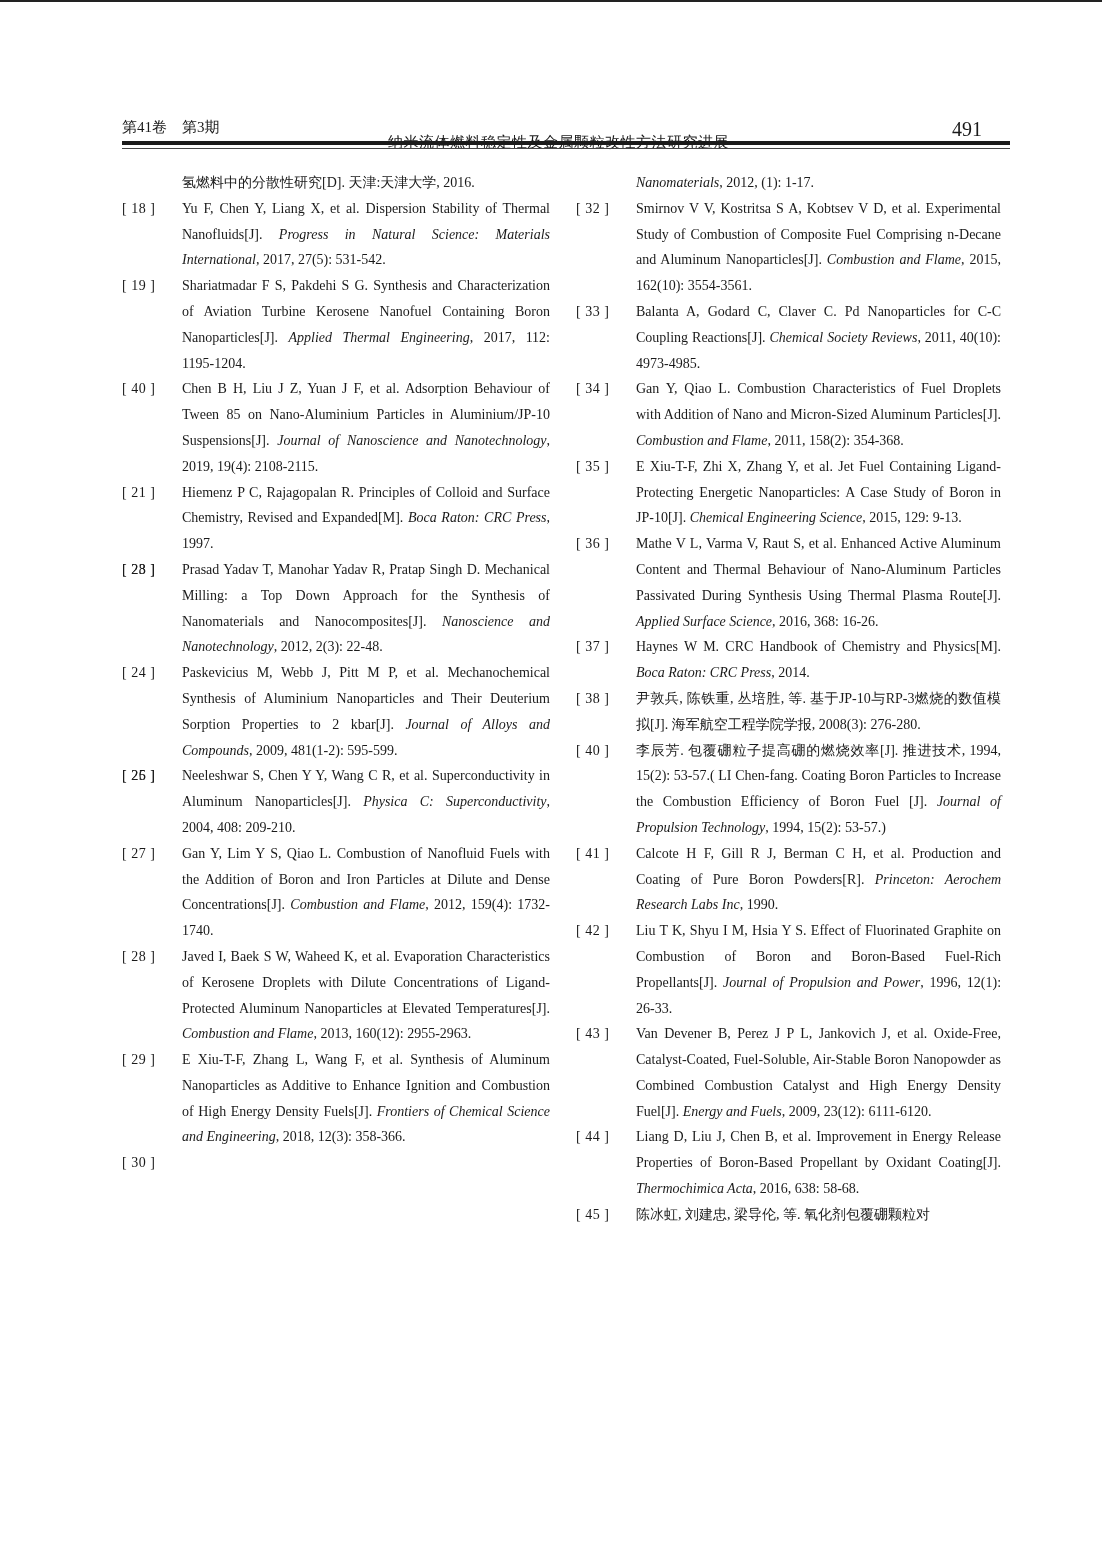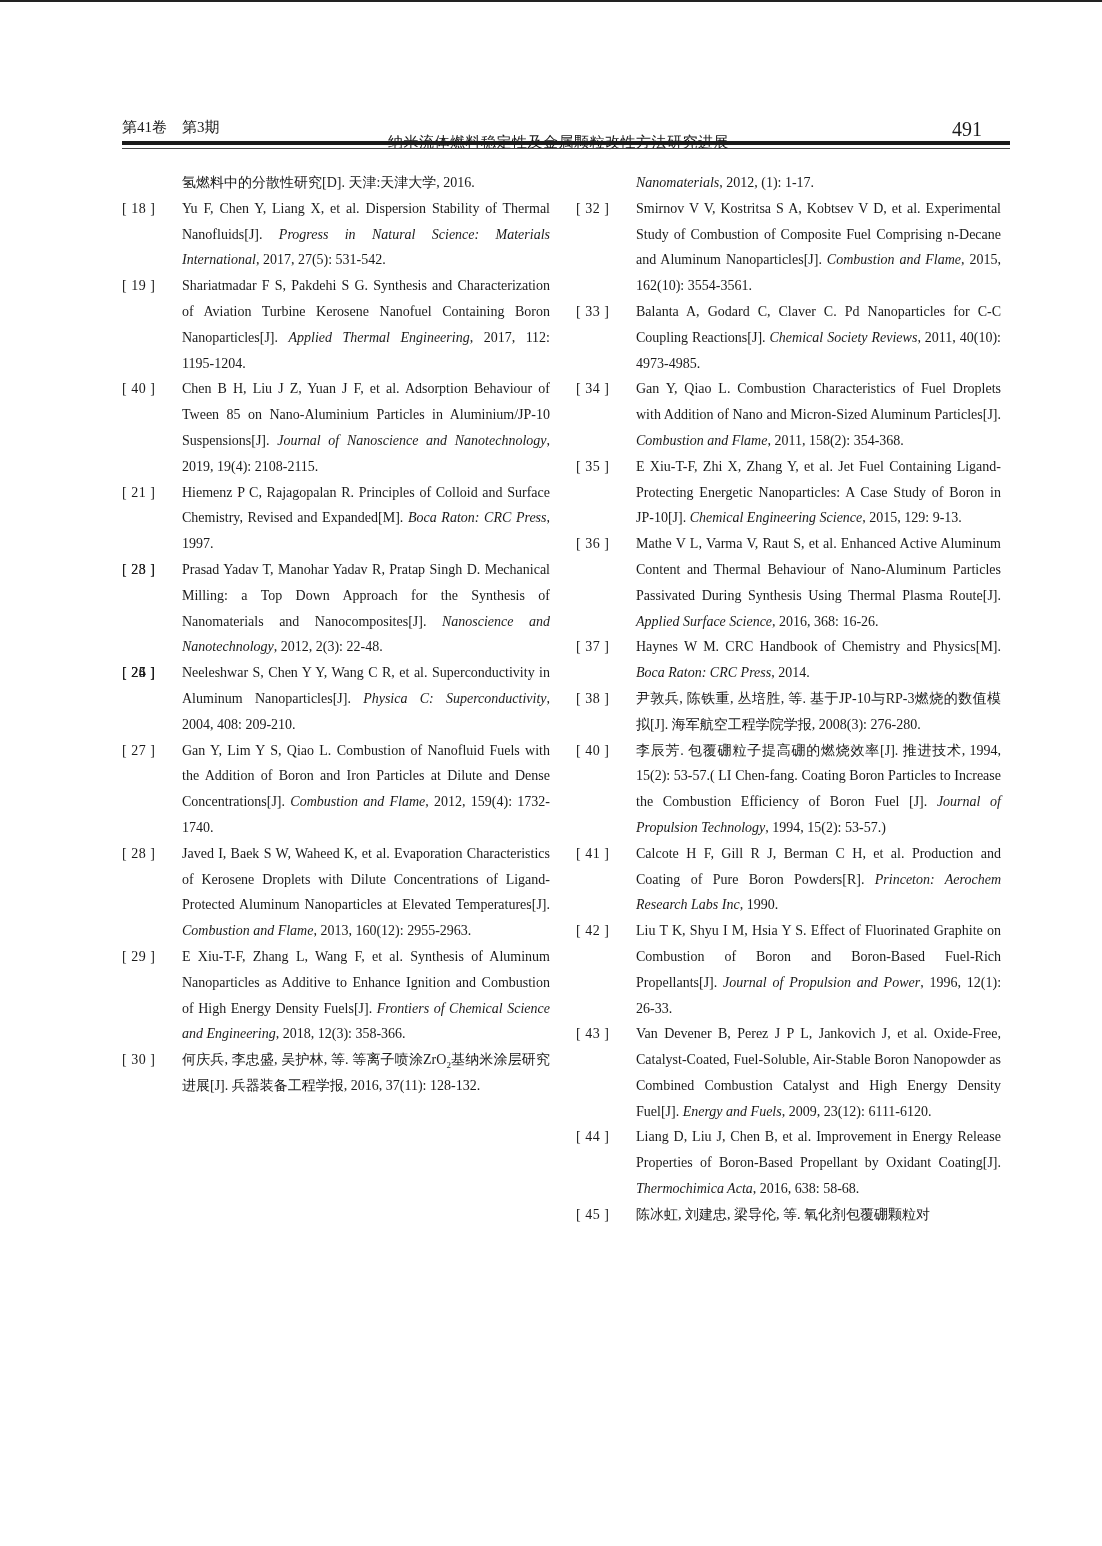--- a/index.html
+++ b/index.html
@@ -57,20 +57,21 @@
       </div>
       <div class="ref">
         <span class="num">[ 28 ]</span>
       </div>
       <div class="ref">
         <span class="num">[ 23 ]</span>
         <span class="txt"><span>Prasad Yadav T, Manohar Yadav R, Pratap Singh D. Mechanical Milling: a Top Down Approach for the Synthesis of Nanomaterials and Nanocomposites[J]. </span><i>Nanoscience and Nanotechnology</i><span>, 2012, 2(3): 22-48.</span></span>
       </div>
       <div class="ref">
         <span class="num">[ 24 ]</span>
+        <span class="txt"><span>Paskevicius M, Webb J, Pitt M P, et al. Mechanochemical Synthesis of Aluminium Nanoparticles and Their Deuterium Sorption Properties to 2 kbar[J]. </span><i>Journal of Alloys and Compounds</i><span>, 2009, 481(1-2): 595-599.</span></span>
       </div>
       <div class="ref">
         <span class="num">[ 25 ]</span>
       </div>
       <div class="ref">
         <span class="num">[ 26 ]</span>
         <span class="txt"><span>Neeleshwar S, Chen Y Y, Wang C R, et al. Superconductivity in Aluminum Nanoparticles[J]. </span><i>Physica C: Superconductivity</i><span>, 2004, 408: 209-210.</span></span>
       </div>
       <div class="ref">
         <span class="num">[ 27 ]</span>
@@ -79,21 +80,20 @@
       <div class="ref">
         <span class="num">[ 28 ]</span>
         <span class="txt"><span>Javed I, Baek S W, Waheed K, et al. Evaporation Characteristics of Kerosene Droplets with Dilute Concentrations of Ligand-Protected Aluminum Nanoparticles at Elevated Temperatures[J]. </span><i>Combustion and Flame</i><span>, 2013, 160(12): 2955-2963.</span></span>
       </div>
       <div class="ref">
         <span class="num">[ 29 ]</span>
         <span class="txt"><span>E Xiu-T-F, Zhang L, Wang F, et al. Synthesis of Aluminum Nanoparticles as Additive to Enhance Ignition and Combustion of High Energy Density Fuels[J]. </span><i>Frontiers of Chemical Science and Engineering</i><span>, 2018, 12(3): 358-366.</span></span>
       </div>
       <div class="ref">
         <span class="num">[ 30 ]</span>
-        <span class="txt"><span>何庆兵, 李忠盛, 吴护林, 等. 等离子喷涂ZrO</span><sub>2</sub><span>基纳米涂层研究进展[J]. 兵器装备工程学报, 2016, 37(11): 128-132.</span></span>
       </div>
     </div>
 </div>
 
 <div class="col right">
   <div class="cont"><i>Nanomaterials</i><span>, 2012, (1): 1-17.</span></div>
   <div id="right-refs">
       <div class="ref">
         <span class="num">[ 32 ]</span>
         <span class="txt"><span>Smirnov V V, Kostritsa S A, Kobtsev V D, et al. Experimental Study of Combustion of Composite Fuel Comprising n-Decane and Aluminum Nanoparticles[J]. </span><i>Combustion and Flame</i><span>, 2015, 162(10): 3554-3561.</span></span>

